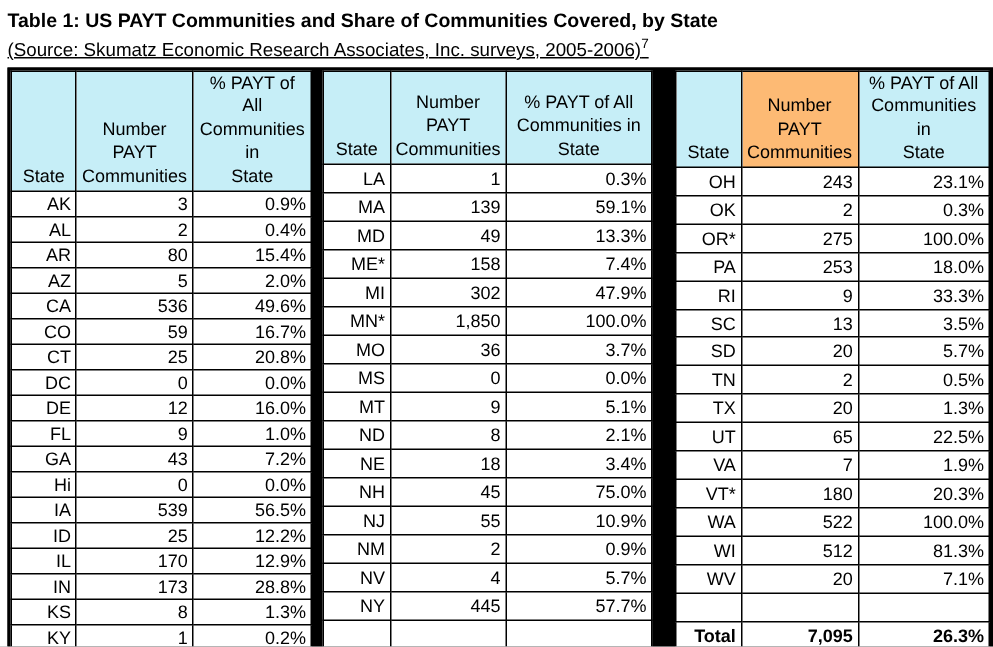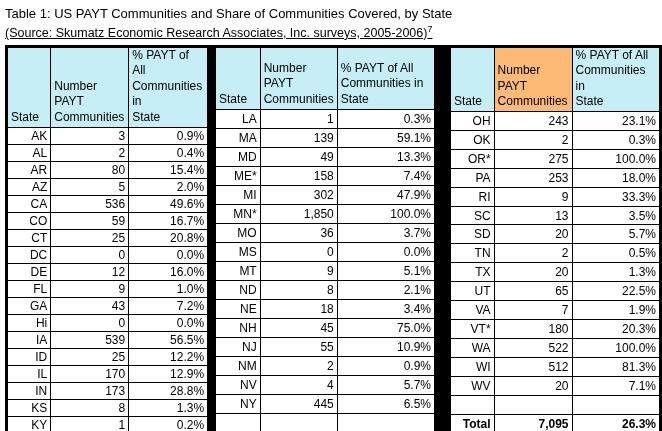--- a/index.html
+++ b/index.html
@@ -1,35 +1,35 @@
 <!DOCTYPE html>
 <html><head>
 <meta charset="utf-8">
 <style>
   html,body { margin:0; padding:0; background:#ffffff; }
   body { font-family:"Liberation Sans", sans-serif; color:#000; }
   .page {
     width:662px; height:431px; box-sizing:border-box;
     background:#fff; padding:6px 0 0 5px; overflow:hidden; position:relative;
   }
-  .title { font-size:13px; font-weight:normal; line-height:1.3; letter-spacing:0; }
+  .title { font-size:13px; font-weight:bold; line-height:1.3; letter-spacing:0; }
   .source { font-size:12.5px; line-height:1.25; margin-top:1px;text-decoration:underline; }
   .source sup { font-size:9px; }
   .table-wrap {
     display:inline-flex; align-items:stretch;
     background:#000; border:2px solid #000; margin-top:3px;
   }
   table { border-collapse:collapse; background:#fff; table-layout:fixed; }
   th, td {
     border:1px solid #000; font-size:12px; font-weight:normal;
     padding:0 3px; height:16px; overflow:hidden; white-space:nowrap;
     line-height:16px;
   }
   thead th {
-    height:60px; vertical-align:bottom; text-align:left;
+    height:60px; vertical-align:bottom; text-align:center;
     white-space:pre-line; line-height:1.3; padding-bottom:1px;
   }
   td.num { text-align:right; }
   td.state { text-align:right; }
   tr.bold td { font-weight:bold; }
   .sep { background:#000; }
   .sep-0 { width:7px; }
   .sep-1 { width:15px; }
 </style>
 </head>
@@ -239,21 +239,21 @@
             <td class="num">0.9%</td>
           </tr>
           <tr>
             <td class="state">NV</td>
             <td class="num">4</td>
             <td class="num">5.7%</td>
           </tr>
           <tr>
             <td class="state">NY</td>
             <td class="num">445</td>
-            <td class="num">6.5%</td>
+            <td class="num">57.7%</td>
           </tr>
           <tr>
             <td class="state"></td>
             <td class="num"></td>
             <td class="num"></td>
           </tr>
         </tbody>
       </table>
       <div class="sep sep-1"></div>
       <table>

